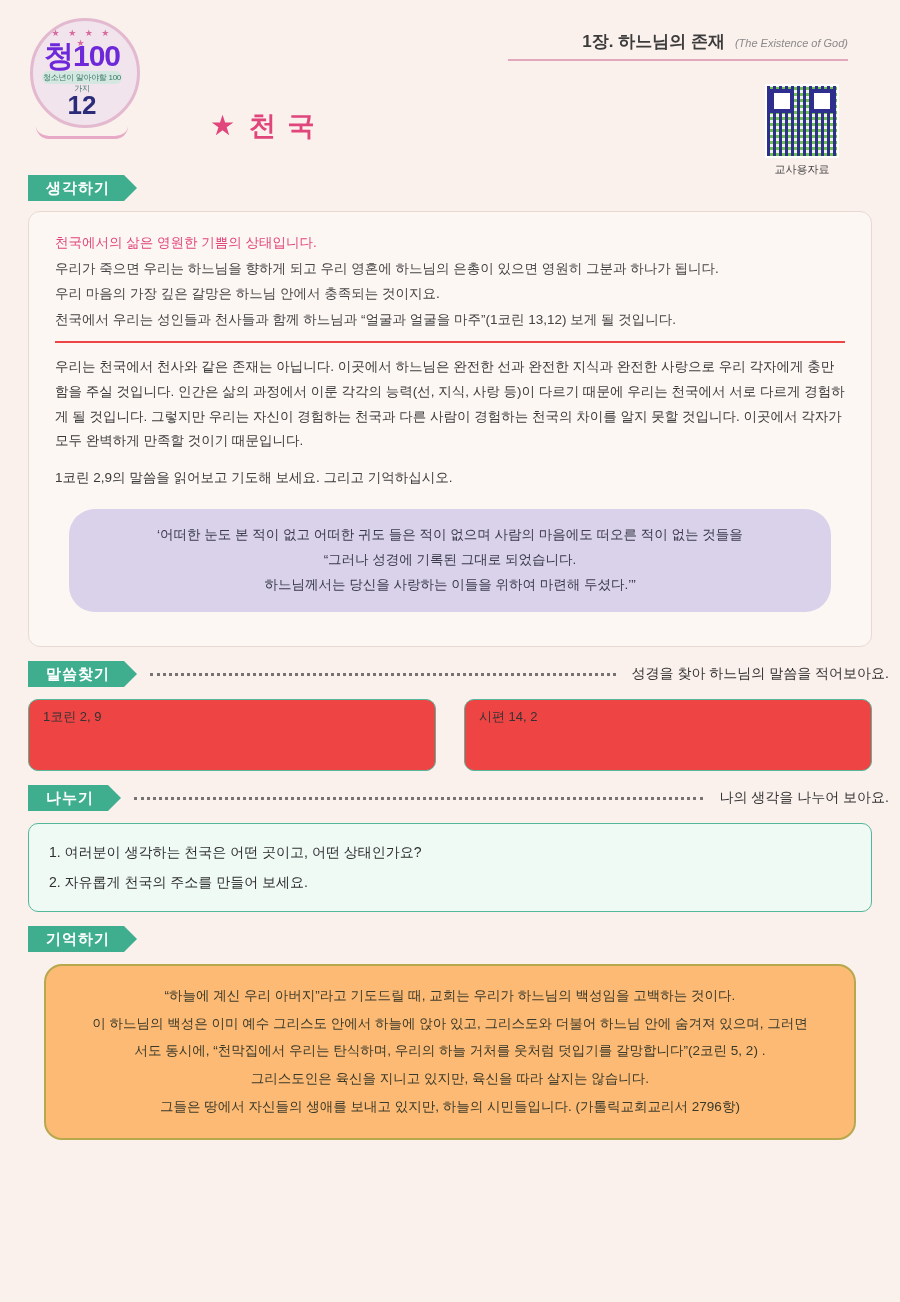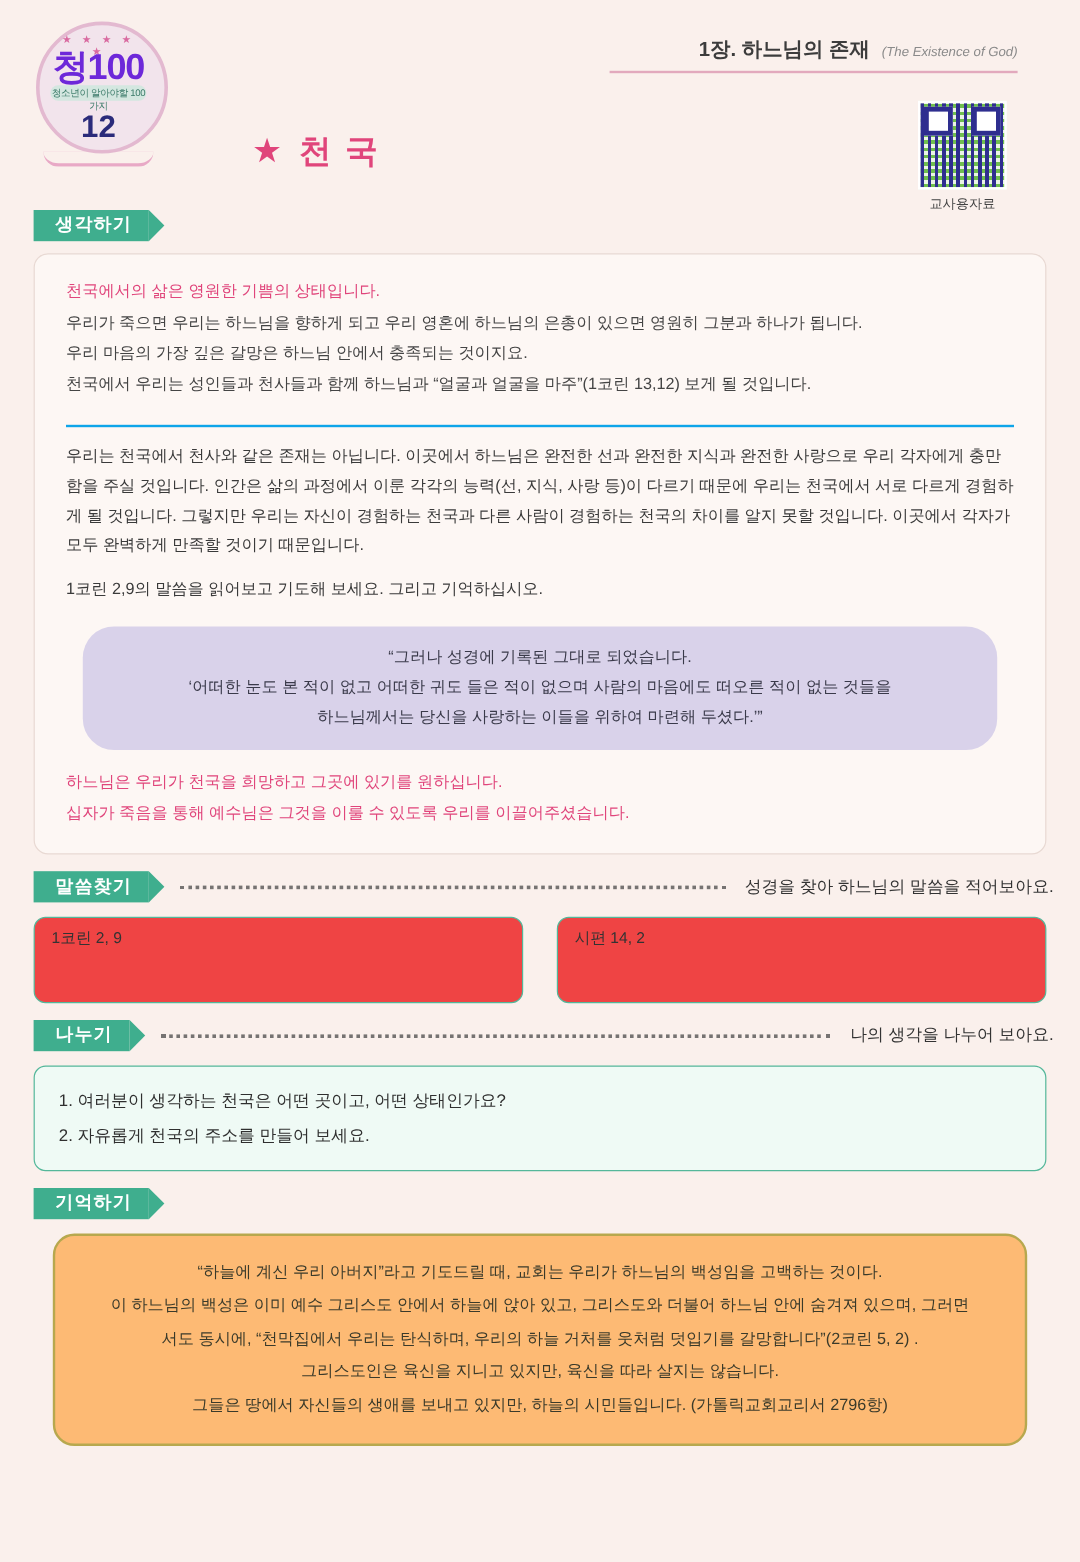--- a/index.html
+++ b/index.html
@@ -213,43 +213,43 @@
   .tab-dots {
     flex: 1;
     margin: 0 16px 0 26px;
     border-bottom: 3px dotted #4a4a4a;
     height: 1px;
     opacity: .75;
   }
   .tab-hint {
     font-size: 14px;
     color: #333;
-    padding-right: 22px;
+    padding-right: 11px;
   }
 
   
   .content-box {
     margin: 10px 28px 0 28px;
     background: #fdf7f4;
     border: 1px solid #e8d9d3;
     border-radius: 12px;
     padding: 18px 26px 20px 26px;
     box-sizing: border-box;
   }
   .lead {
     font-size: 13.5px;
     line-height: 1.9;
     color: #444;
   }
   .lead .pink {
     color: #e0457b;
   }
   .lead-underline {
-    border-bottom: 2px solid #0ea5e9;
-    padding-bottom: 21px;
+    border-bottom: 2px solid #ef4444;
+    padding-bottom: 8px;
     margin-bottom: 12px;
   }
   .para {
     font-size: 13.5px;
     line-height: 1.85;
     color: #3a3a3a;
     margin: 12px 0 0 0;
   }
   .quote-box {
     margin: 18px 14px 14px 14px;
@@ -359,29 +359,25 @@
     <div class="pink">천국에서의 삶은 영원한 기쁨의 상태입니다.</div>
     <div>우리가 죽으면 우리는 하느님을 향하게 되고 우리 영혼에 하느님의 은총이 있으면 영원히 그분과 하나가 됩니다.</div>
     <div>우리 마음의 가장 깊은 갈망은 하느님 안에서 충족되는 것이지요.</div>
     <div>천국에서 우리는 성인들과 천사들과 함께 하느님과 “얼굴과 얼굴을 마주”(1코린 13,12) 보게 될 것입니다.</div>
   </div>
 
   <p class="para">우리는 천국에서 천사와 같은 존재는 아닙니다. 이곳에서 하느님은 완전한 선과 완전한 지식과 완전한 사랑으로 우리 각자에게 충만함을 주실 것입니다. 인간은 삶의 과정에서 이룬 각각의 능력(선, 지식, 사랑 등)이 다르기 때문에 우리는 천국에서 서로 다르게 경험하게 될 것입니다. 그렇지만 우리는 자신이 경험하는 천국과 다른 사람이 경험하는 천국의 차이를 알지 못할 것입니다. 이곳에서 각자가 모두 완벽하게 만족할 것이기 때문입니다.</p>
   <p class="para">1코린 2,9의 말씀을 읽어보고 기도해 보세요. 그리고 기억하십시오.</p>
 
   <div class="quote-box">
+    <div>‘어떠한 눈도 본 적이 없고 어떠한 귀도 들은 적이 없으며 사람의 마음에도 떠오른 적이 없는 것들을</div>
     <div>“그러나 성경에 기록된 그대로 되었습니다.</div>
-    <div>‘어떠한 눈도 본 적이 없고 어떠한 귀도 들은 적이 없으며 사람의 마음에도 떠오른 적이 없는 것들을</div>
     <div>하느님께서는 당신을 사랑하는 이들을 위하여 마련해 두셨다.’”</div>
   </div>
 
-  <div class="closing">
-    <div>하느님은 우리가 천국을 희망하고 그곳에 있기를 원하십니다.</div>
-    <div>십자가 죽음을 통해 예수님은 그것을 이룰 수 있도록 우리를 이끌어주셨습니다.</div>
-  </div>
 </div>
 
 <div class="sec-gap"></div>
 <div class="tab-row">
   <div class="tab-holder">
     <div class="tab">말씀찾기</div>
   </div>
   <div class="tab-dots"></div>
   <div class="tab-hint">성경을 찾아 하느님의 말씀을 적어보아요.</div>
 </div>

